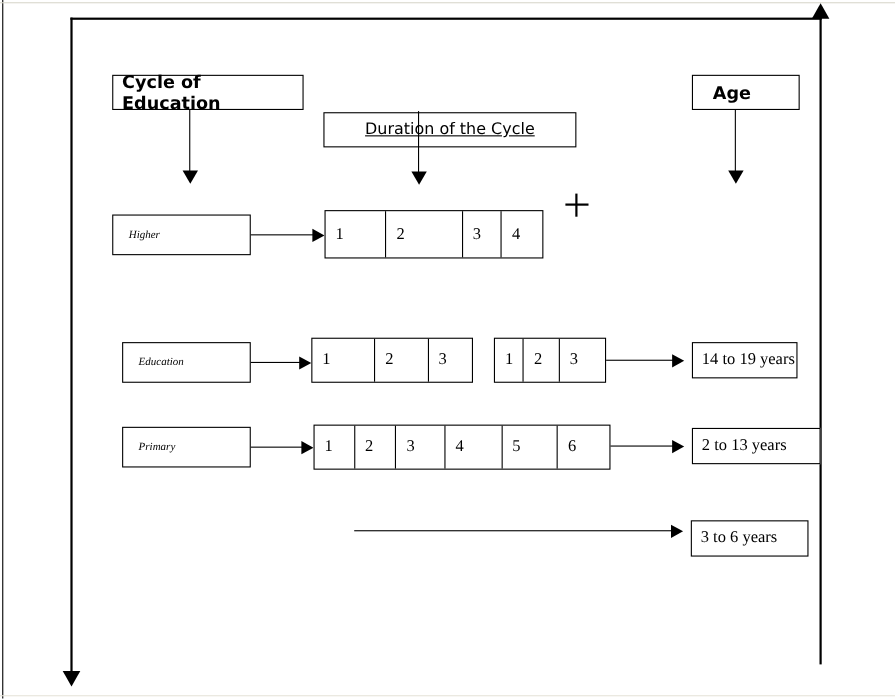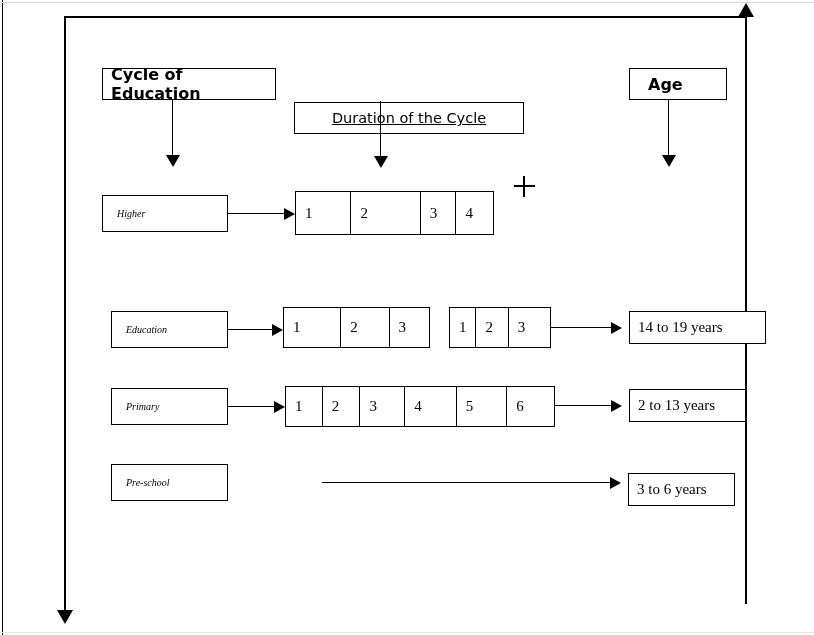--- a/index.html
+++ b/index.html
@@ -281,21 +281,21 @@
       <span>2</span>
     </div>
     <div class="cell" style="width:42px;">
       <span>3</span>
     </div>
   </div>
 
   <div class="aline-h" style="left:551px; top:327px; width:62px;"></div>
   <div class="ahead-right" style="left:611px; top:322px;"></div>
 
-  <div class="box age-box" style="left:629px; top:311px; width:137px;">
+  <div class="box age-box" style="left:629px; top:311px; width:96px;">
     <span class="atext">14 to 19 years</span>
   </div>
 
   <div class="box level-box" style="left:111px; top:388px; width:117px;">
     <span class="ltext">Primary</span>
   </div>
 
   <div class="aline-h" style="left:228px; top:406px; width:48px;"></div>
   <div class="ahead-right" style="left:274px; top:401px;"></div>
 
@@ -320,23 +320,20 @@
     </div>
   </div>
 
   <div class="aline-h" style="left:555px; top:405px; width:58px;"></div>
   <div class="ahead-right" style="left:611px; top:400px;"></div>
 
   <div class="box age-box" style="left:629px; top:389px; width:117px;">
     <span class="atext">2 to 13 years</span>
   </div>
 
-  <div class="box level-box" style="left:111px; top:464px; width:117px;">
-    <span class="ltext">Pre-school</span>
-  </div>
 
   <div class="aline-h" style="left:322px; top:482px; width:290px;"></div>
   <div class="ahead-right" style="left:610px; top:477px;"></div>
 
   <div class="box age-box" style="left:628px; top:473px; width:107px;">
     <span class="atext">3 to 6 years</span>
   </div>
 
 </div>
 

